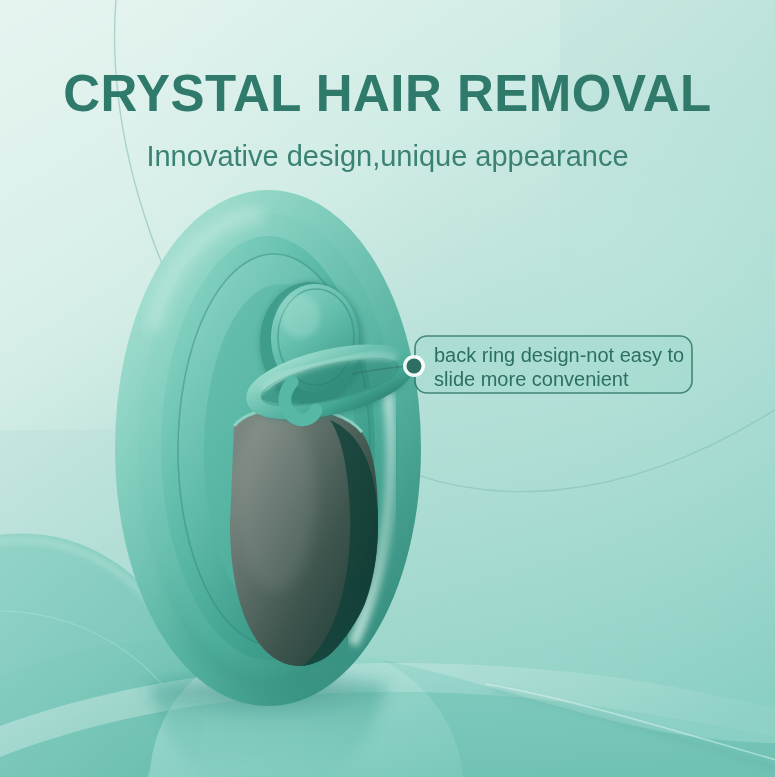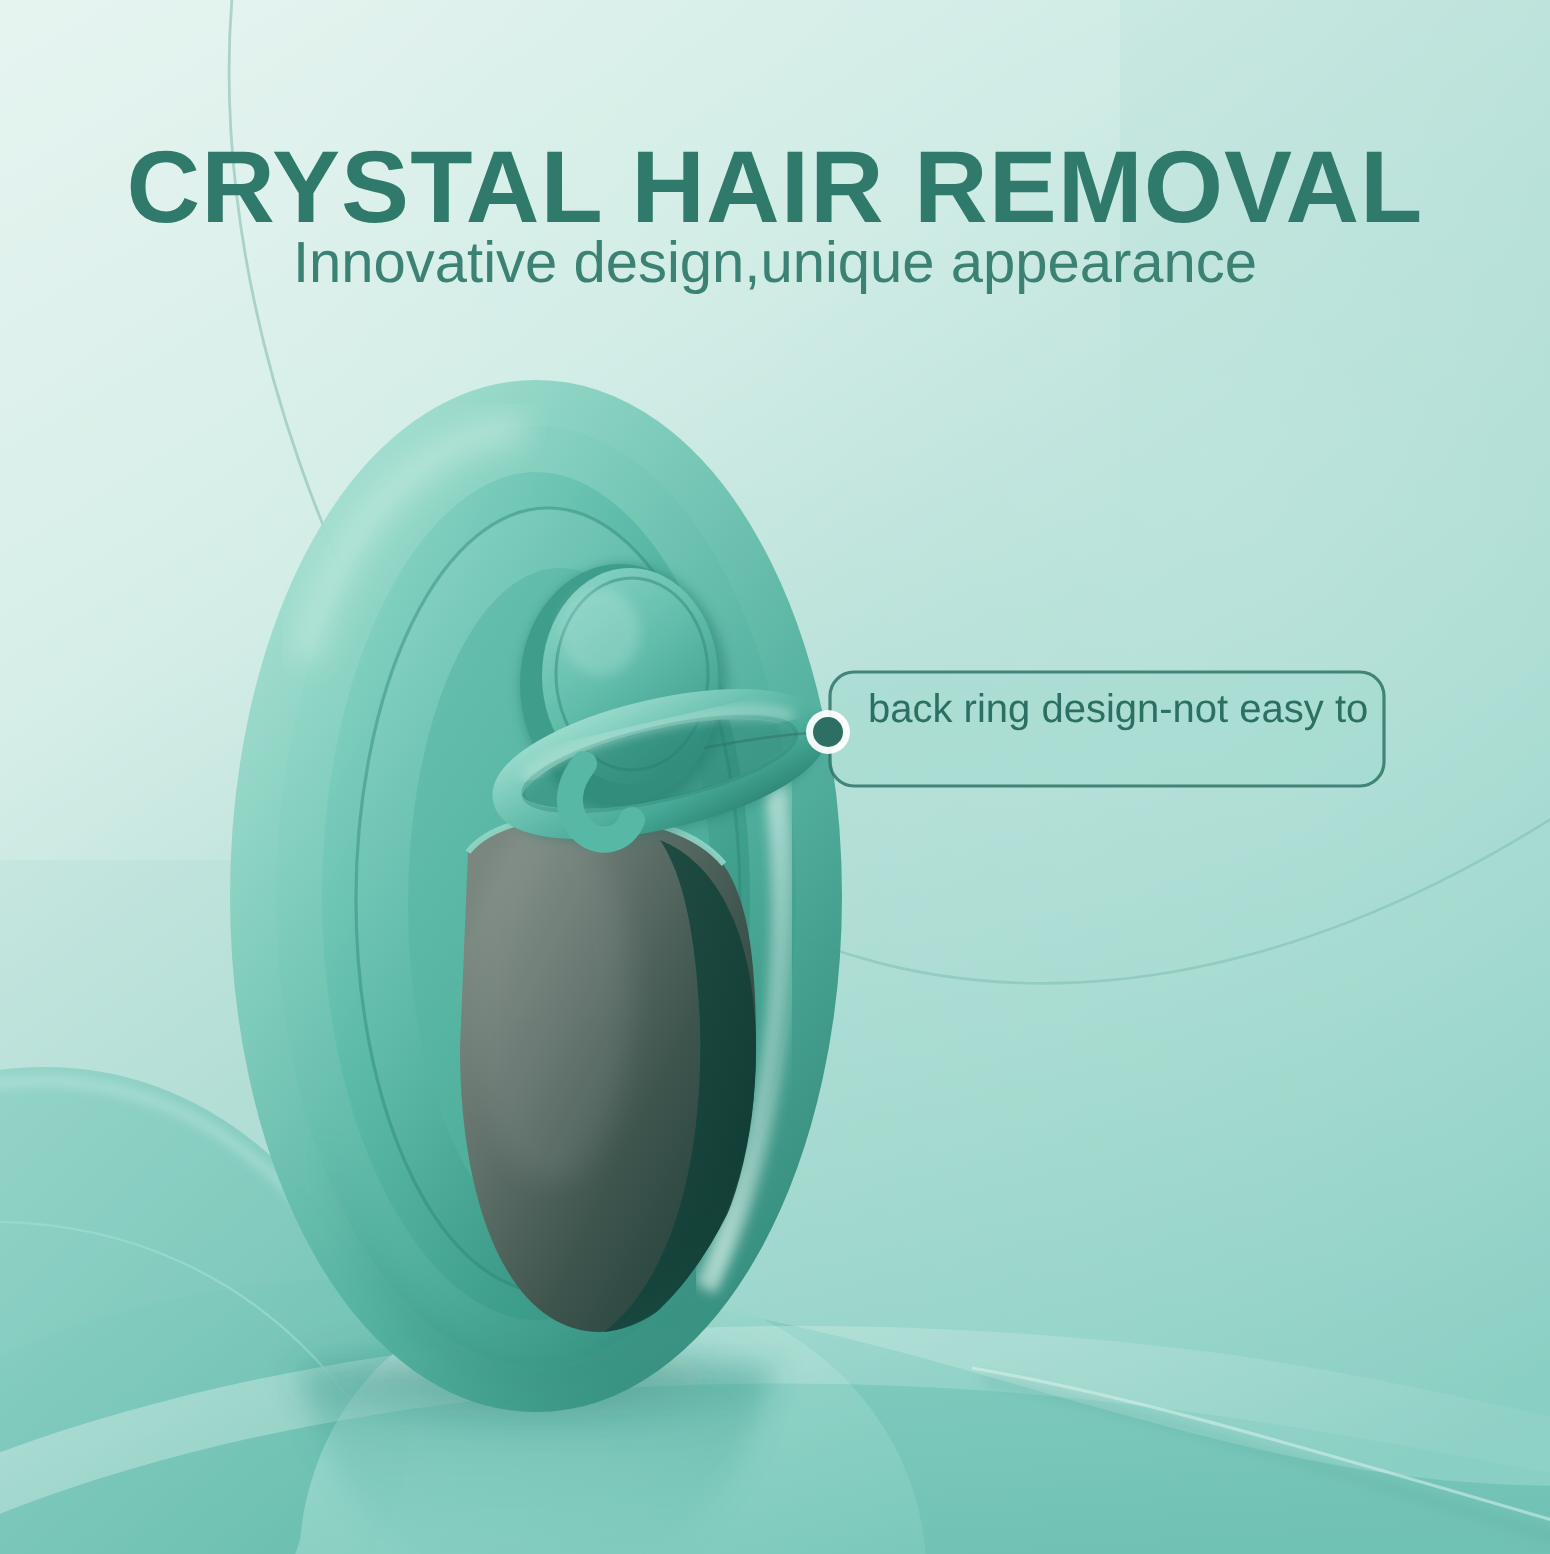--- a/index.html
+++ b/index.html
@@ -38,21 +38,21 @@
     font-size: 51px;
     font-weight: bold;
     letter-spacing: 0.5px;
     color: #2f7a6b;
     font-family: "Liberation Sans", sans-serif;
     white-space: nowrap;
   }
   #subhead {
     position: absolute;
     left: 0;
-    top: 116px;
+    top: 140px;
     width: 775px;
     text-align: center;
     font-size: 29px;
     font-weight: normal;
     color: #3b8274;
     font-family: "Liberation Sans", sans-serif;
     white-space: nowrap;
   }
   #callout-text {
     position: absolute;
@@ -301,16 +301,17 @@
     <circle cx="414" cy="366" r="7.5" fill="#2d6f63"></circle>
   </svg>
 
   <div class="text-layer">
     <div id="headline">CRYSTAL HAIR REMOVAL</div>
 
     <div id="subhead">Innovative design,unique appearance</div>
 
     <div id="callout-text">
       <span class="cl-line">back ring design-not easy to</span>
+      <span class="cl-line">slide more convenient</span>
     </div>
   </div>
 
 </div>
 
 </body></html>

